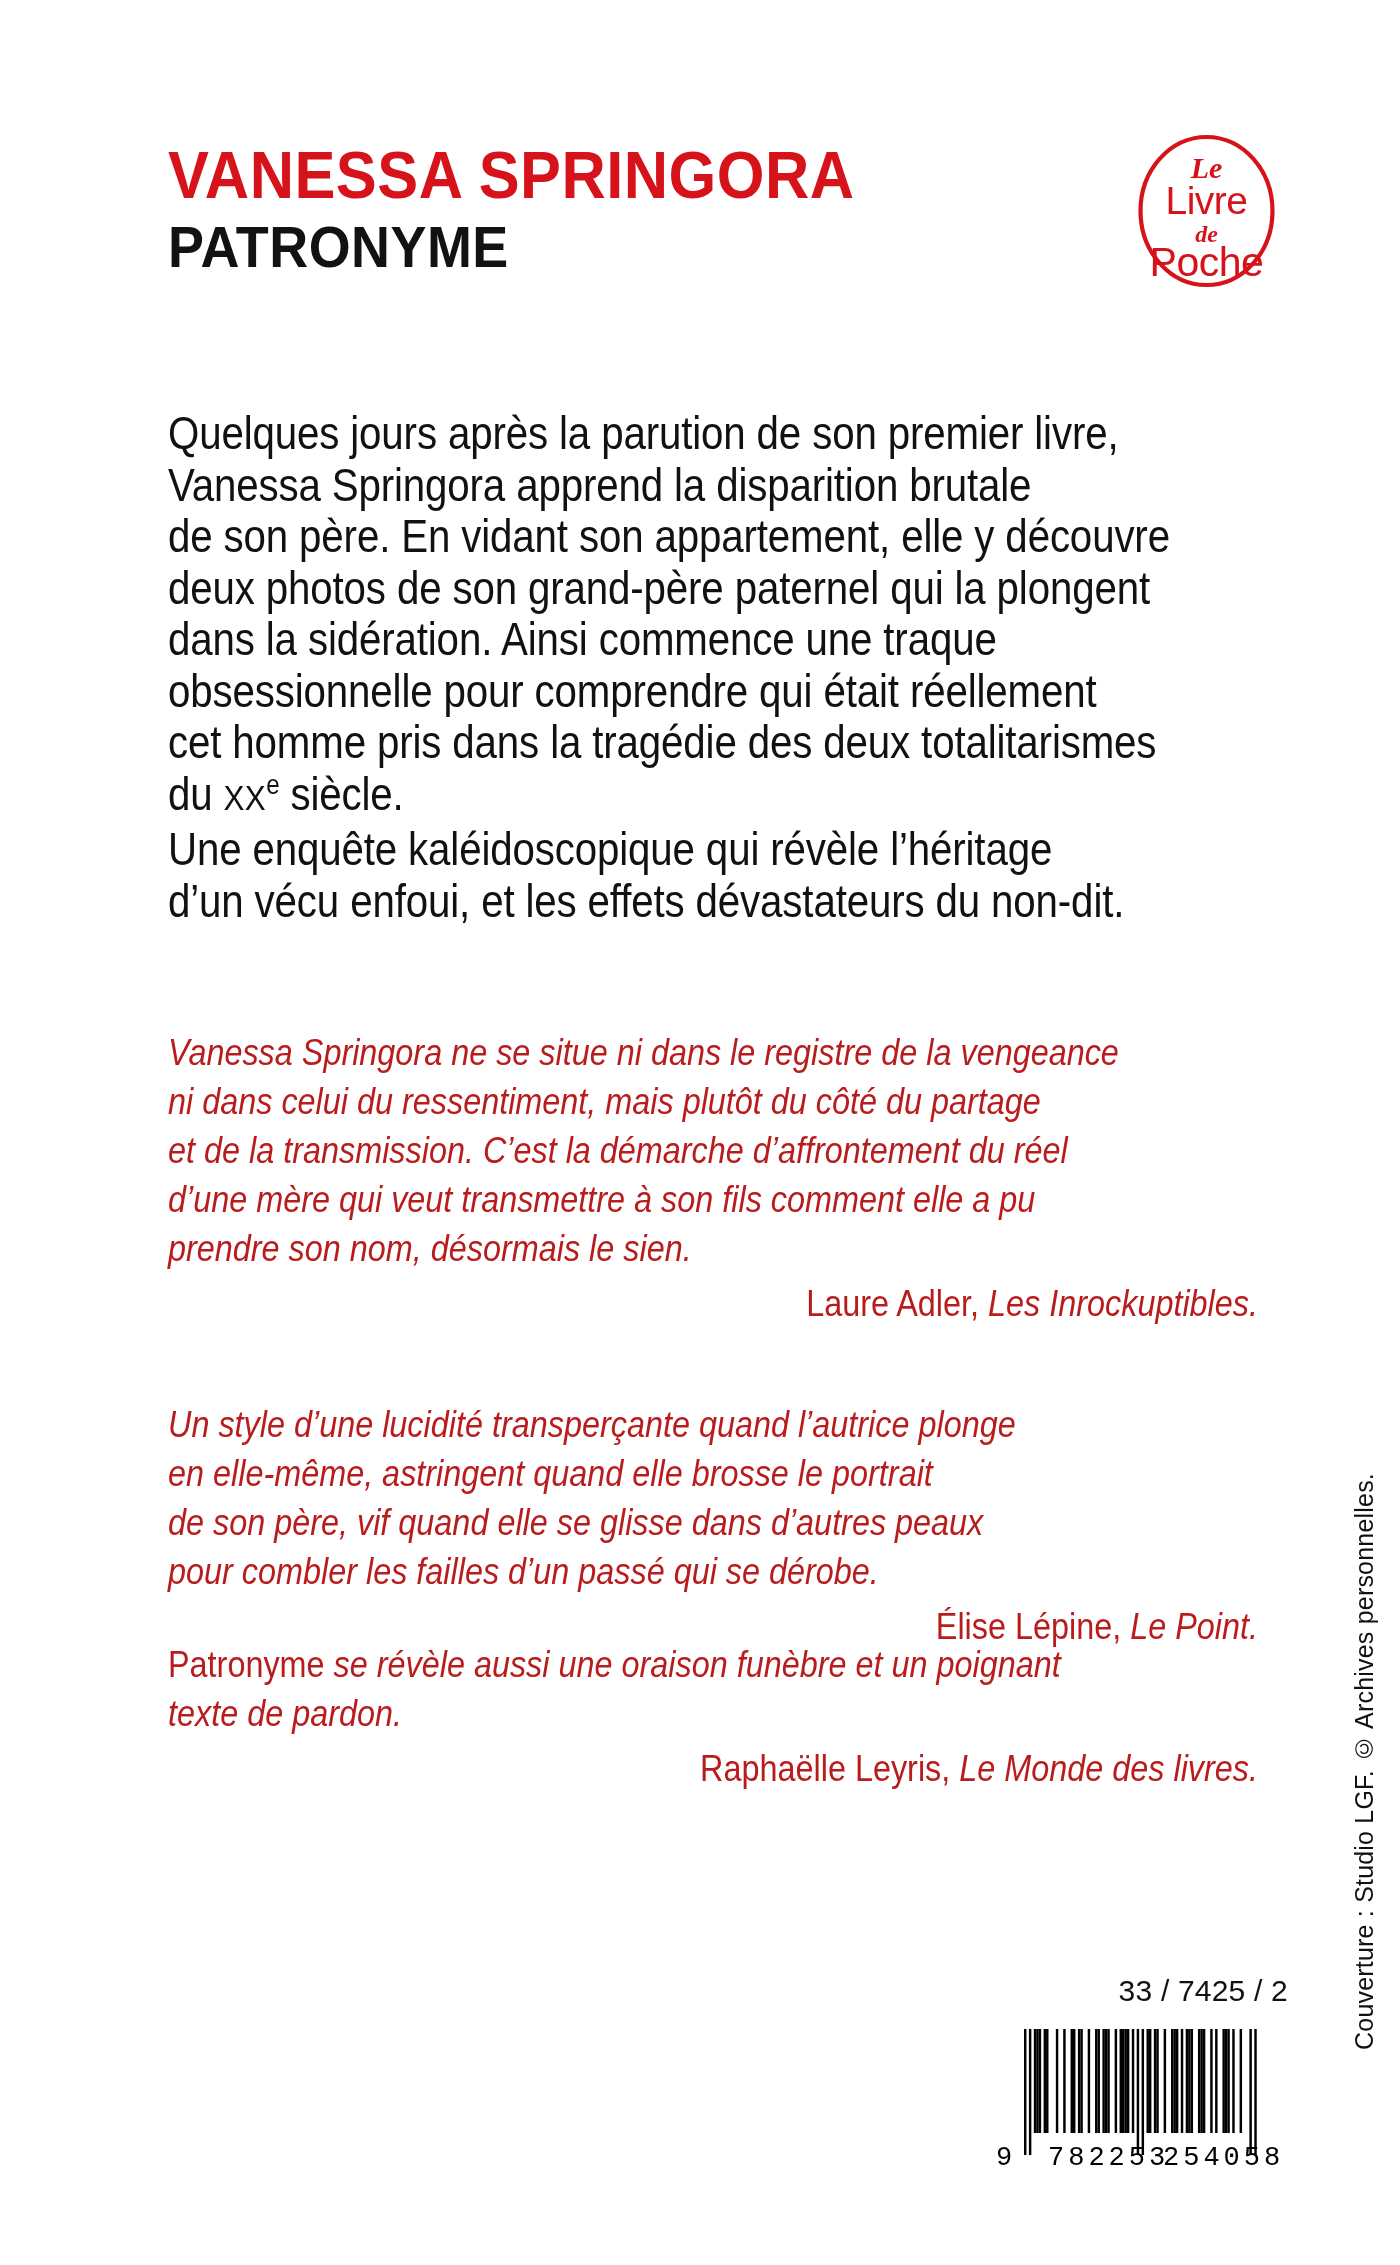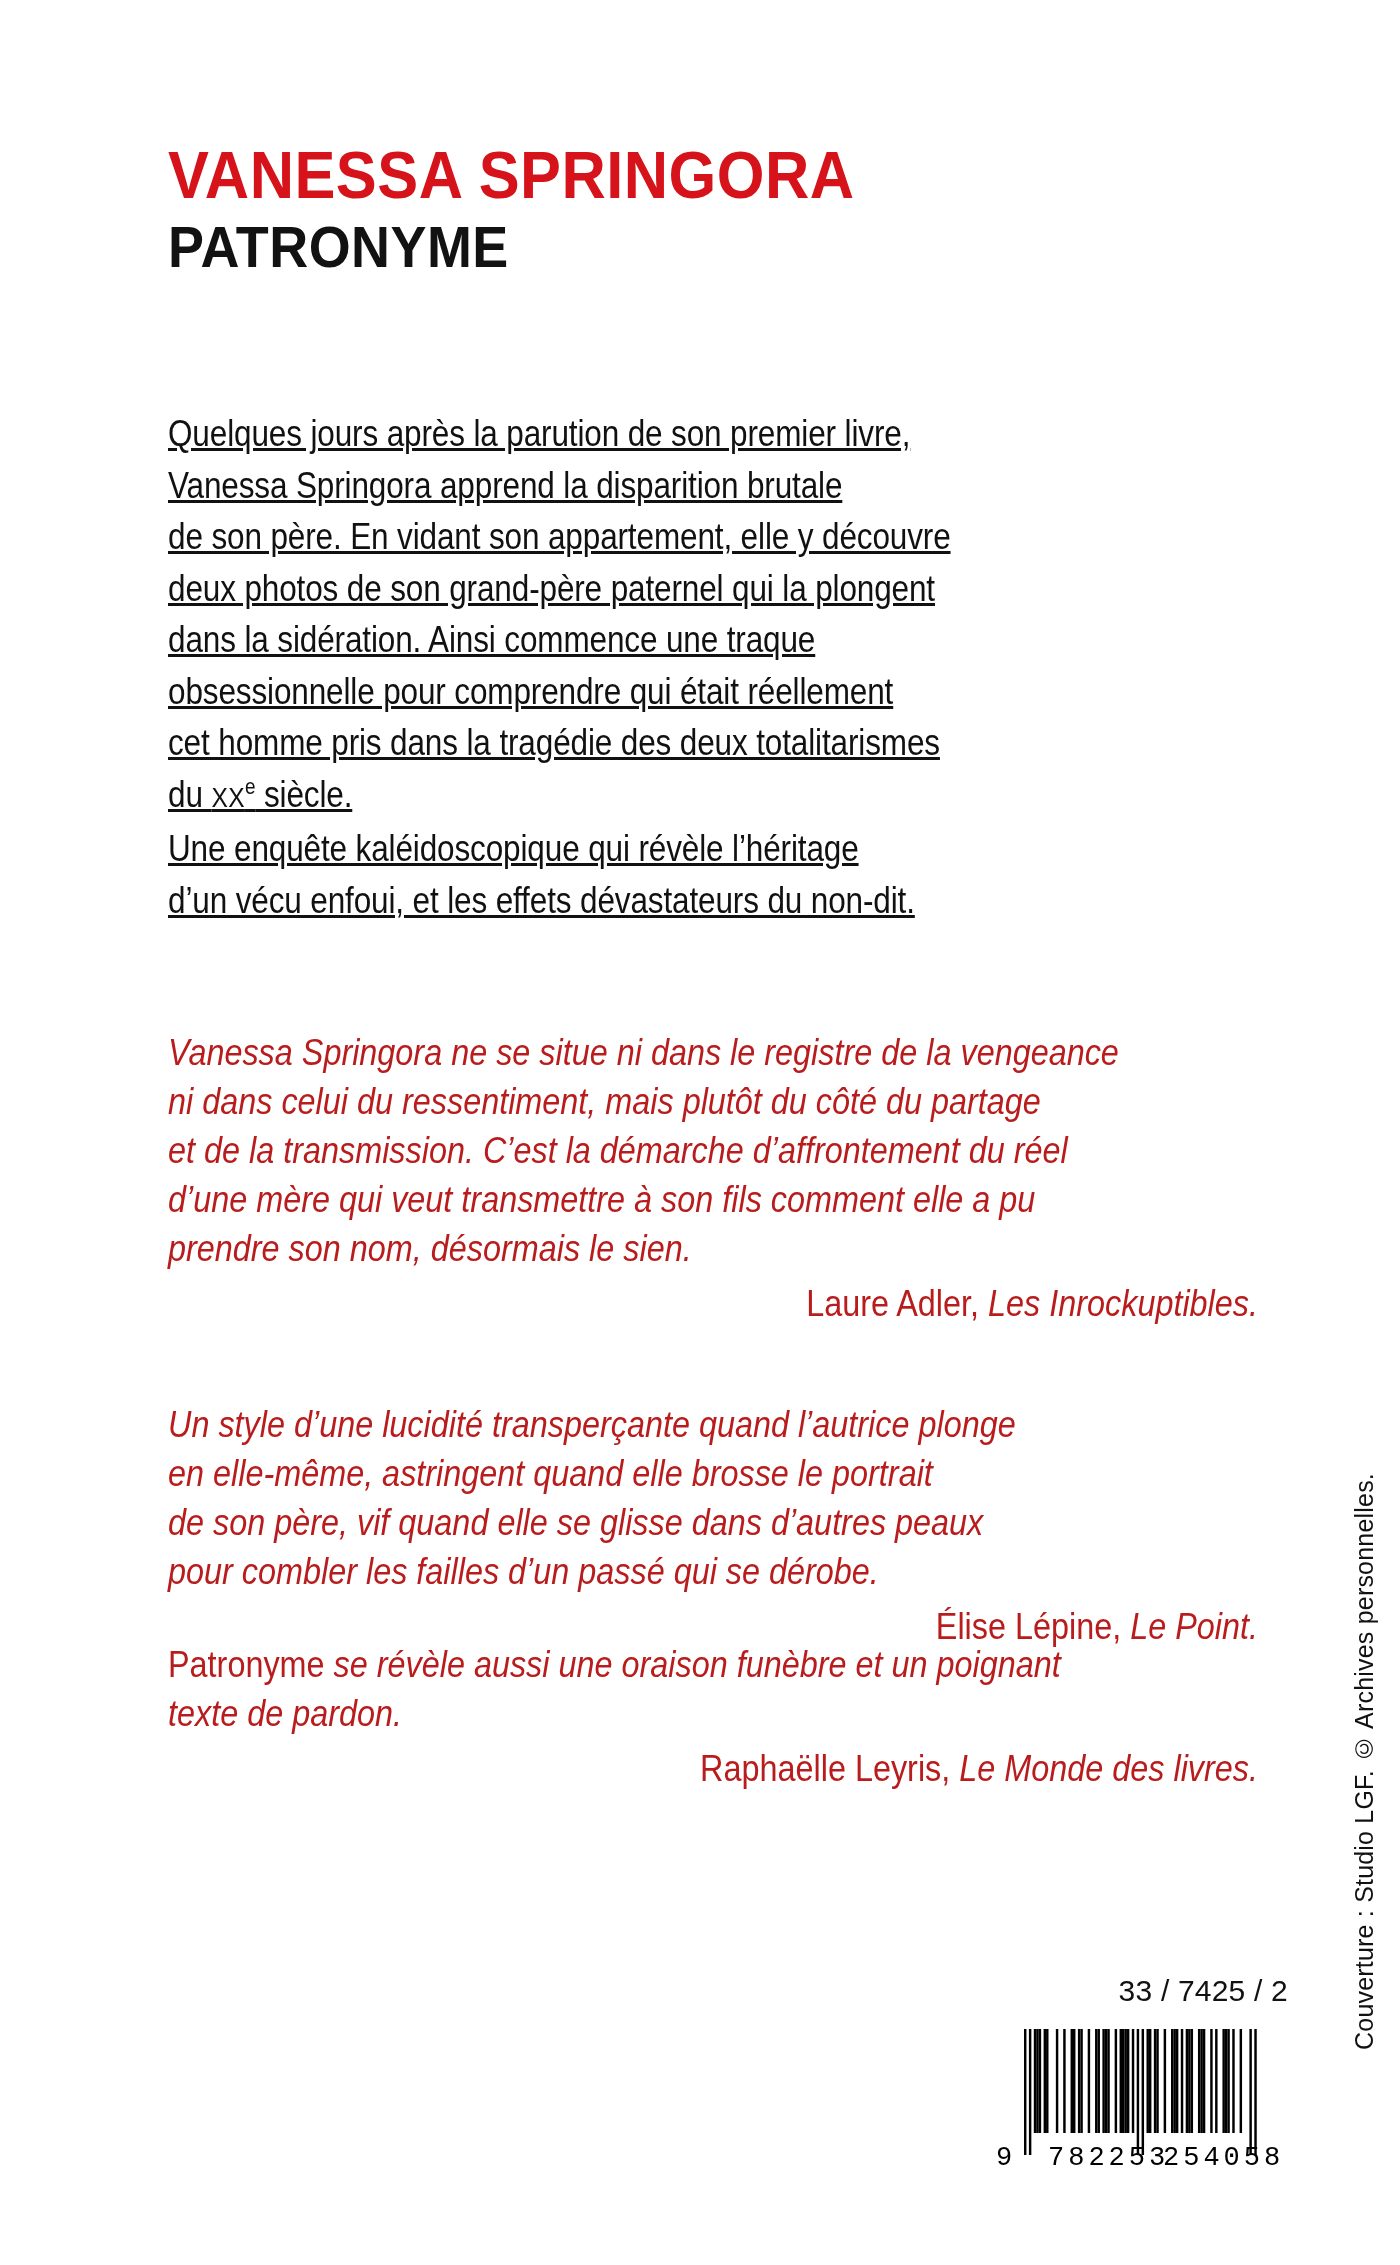--- a/index.html
+++ b/index.html
@@ -70,25 +70,24 @@
   }
   #logo svg { display: block; }
 
   
   #blurb {
     position: absolute;
     left: 168px;
     top: 408px;
     width: 1090px;
     font-family: "Liberation Sans", sans-serif;
-    font-size: 36px;
+    font-size: 46px;
     line-height: 51.5px;
     color: #111111;
     letter-spacing: -0.15px;
-    text-decoration: underline;
   }
   #blurb .ln {
     display: block;
     transform: scaleX(0.875);
     transform-origin: left center;
     white-space: nowrap;
   }
   .smallcaps {
     font-size: 0.78em;
     letter-spacing: 0.4px;
@@ -180,20 +179,31 @@
 
 <div id="page">
 
   <div id="header">
 
     <div id="title-block">
       <div class="author-name">VANESSA SPRINGORA</div>
       <div class="book-title">PATRONYME</div>
     </div>
 
+    <div id="logo">
+      <svg viewBox="0 0 143 156" width="143" height="156" aria-hidden="true">
+        <ellipse cx="71.5" cy="78" rx="66" ry="74" fill="none" stroke="#D6131B" stroke-width="4.2"></ellipse>
+        <g fill="#D6131B">
+          <text x="71.5" y="45" text-anchor="middle" font-family="Liberation Serif, serif" font-style="italic" font-weight="bold" font-size="30">Le</text>
+          <text x="71.5" y="81" text-anchor="middle" font-family="Liberation Sans, sans-serif" font-size="39" letter-spacing="-0.5">Livre</text>
+          <text x="71.5" y="109" text-anchor="middle" font-family="Liberation Serif, serif" font-style="italic" font-weight="bold" font-size="24">de</text>
+          <text x="71.5" y="143" text-anchor="middle" font-family="Liberation Sans, sans-serif" font-size="41" letter-spacing="-0.5">Poche</text>
+        </g>
+      </svg>
+    </div>
 
   </div>
 
   <div id="blurb">
     <span class="ln">Quelques jours après la parution de son premier livre,</span>
     <span class="ln">Vanessa Springora apprend la disparition brutale</span>
     <span class="ln">de son père. En vidant son appartement, elle y découvre</span>
     <span class="ln">deux photos de son grand-père paternel qui la plongent</span>
     <span class="ln">dans la sidération. Ainsi commence une traque</span>
     <span class="ln">obsessionnelle pour comprendre qui était réellement</span>

